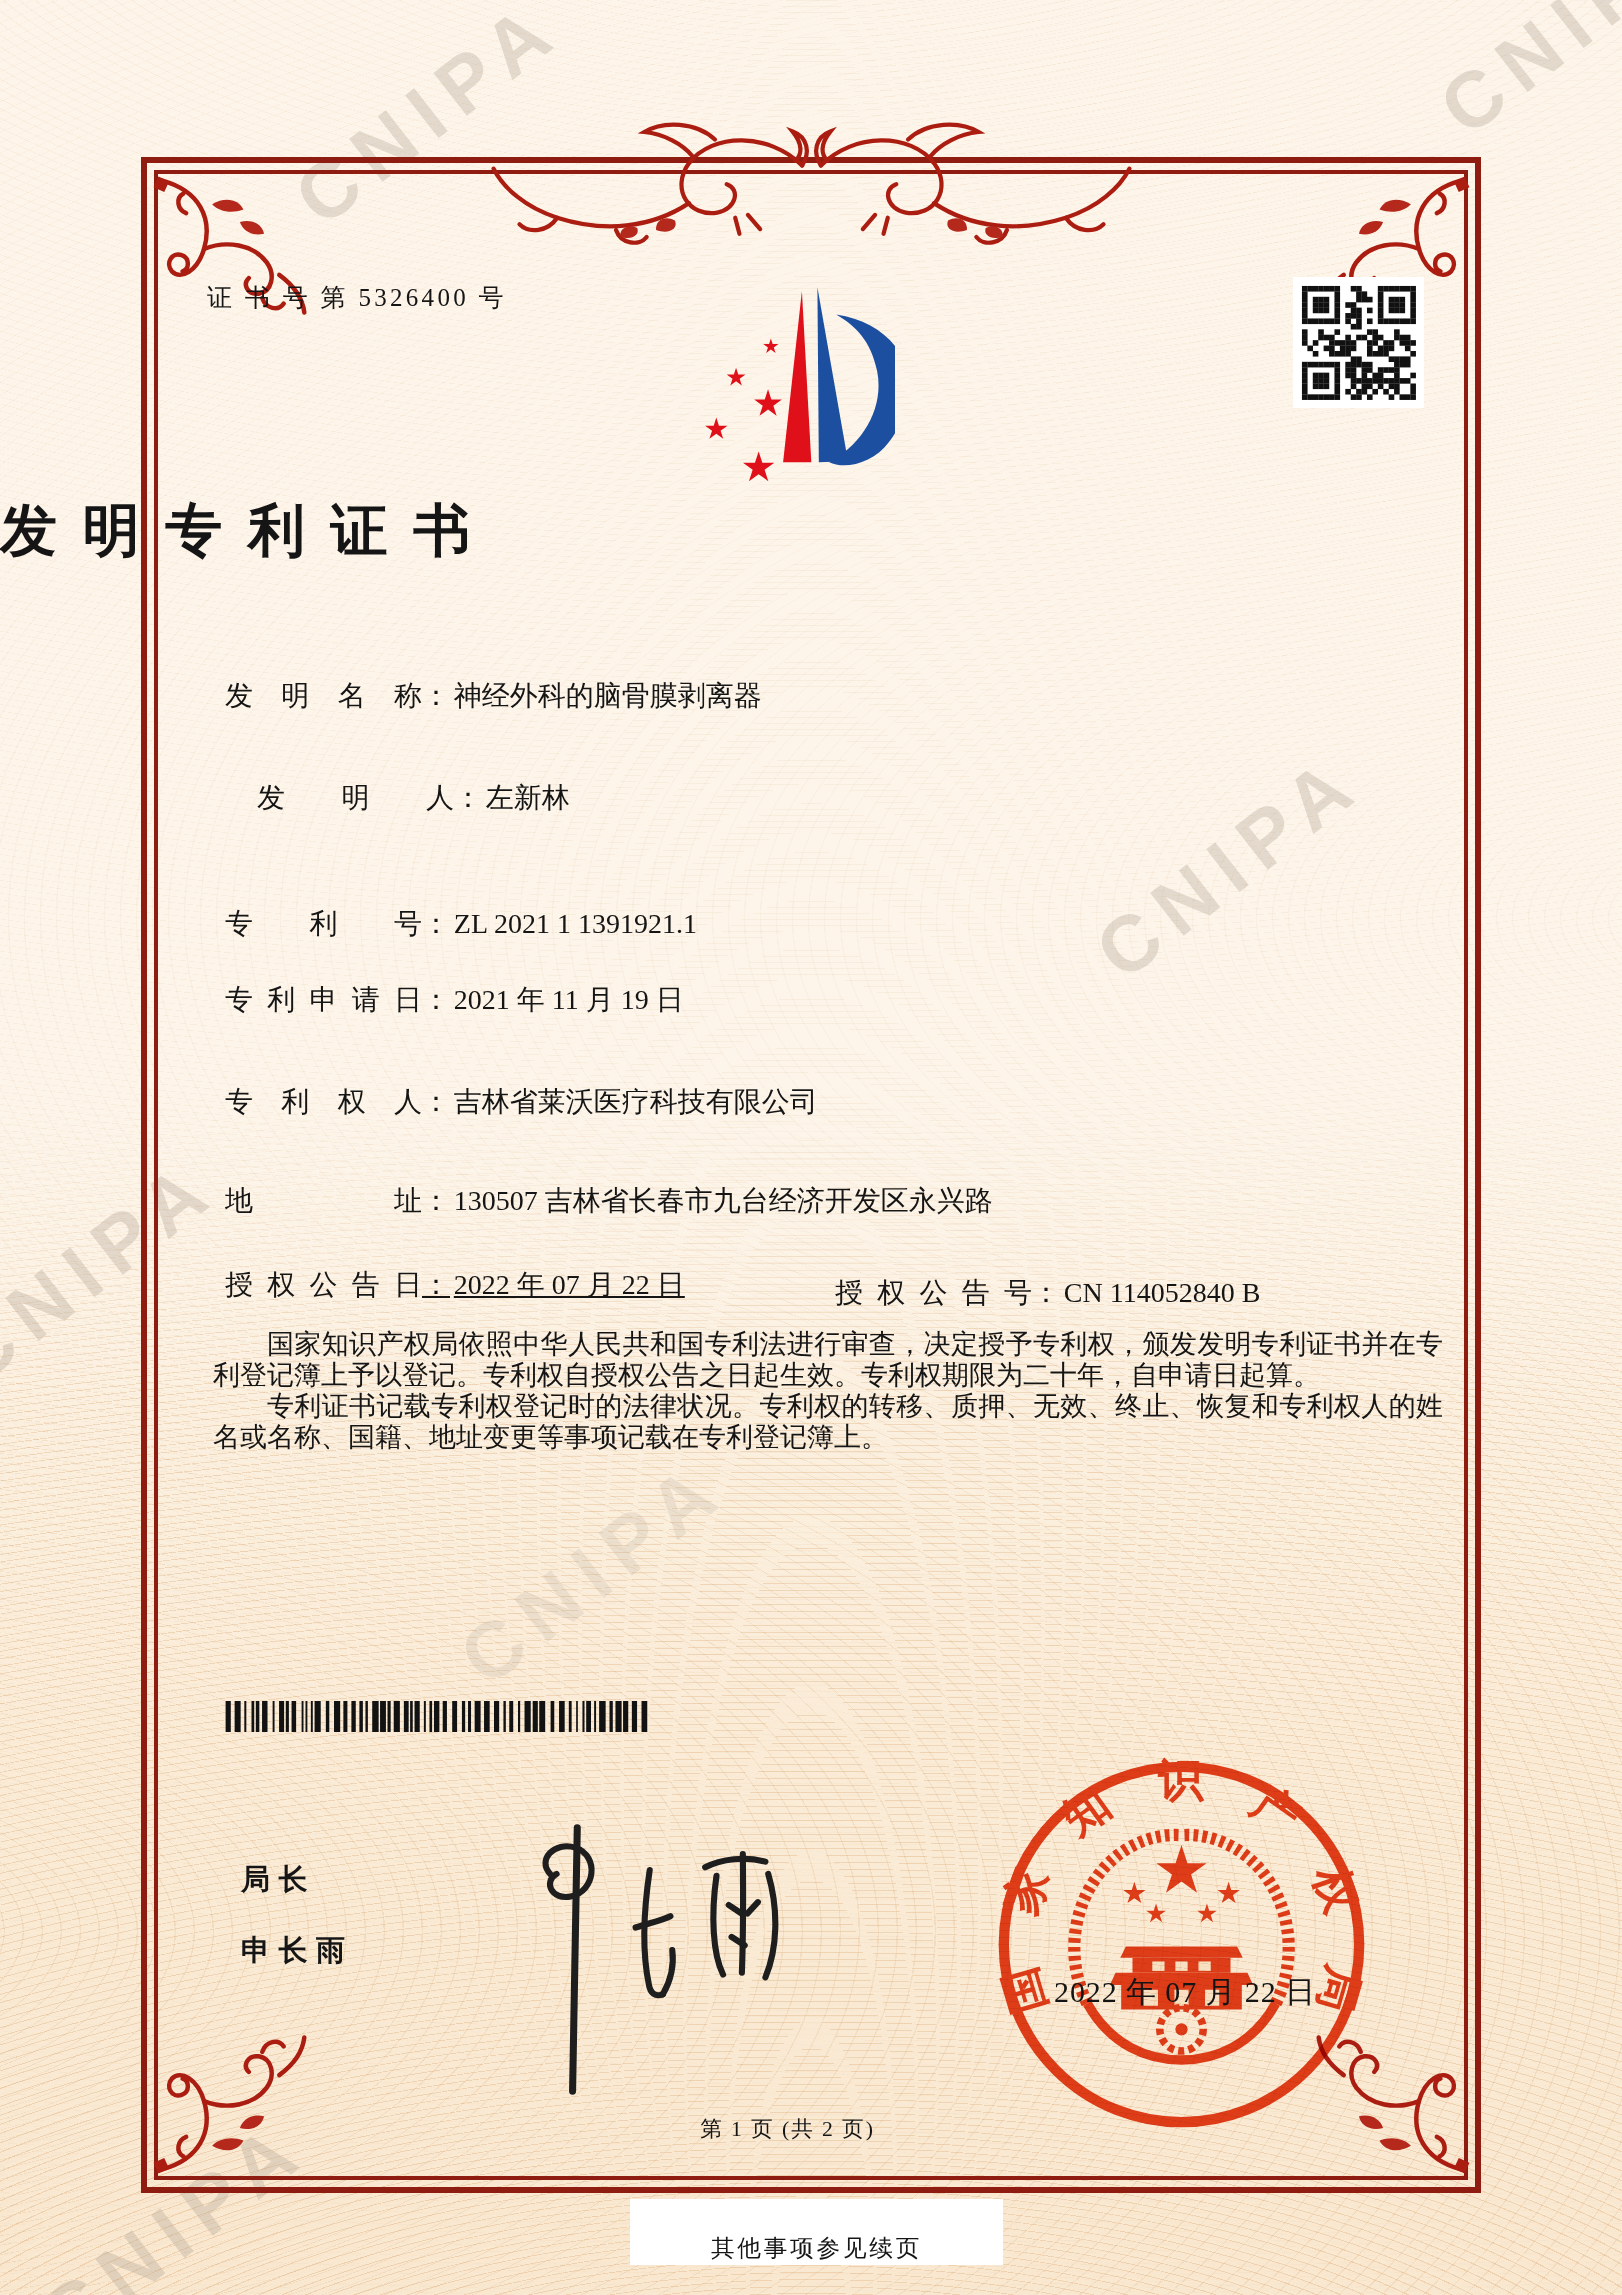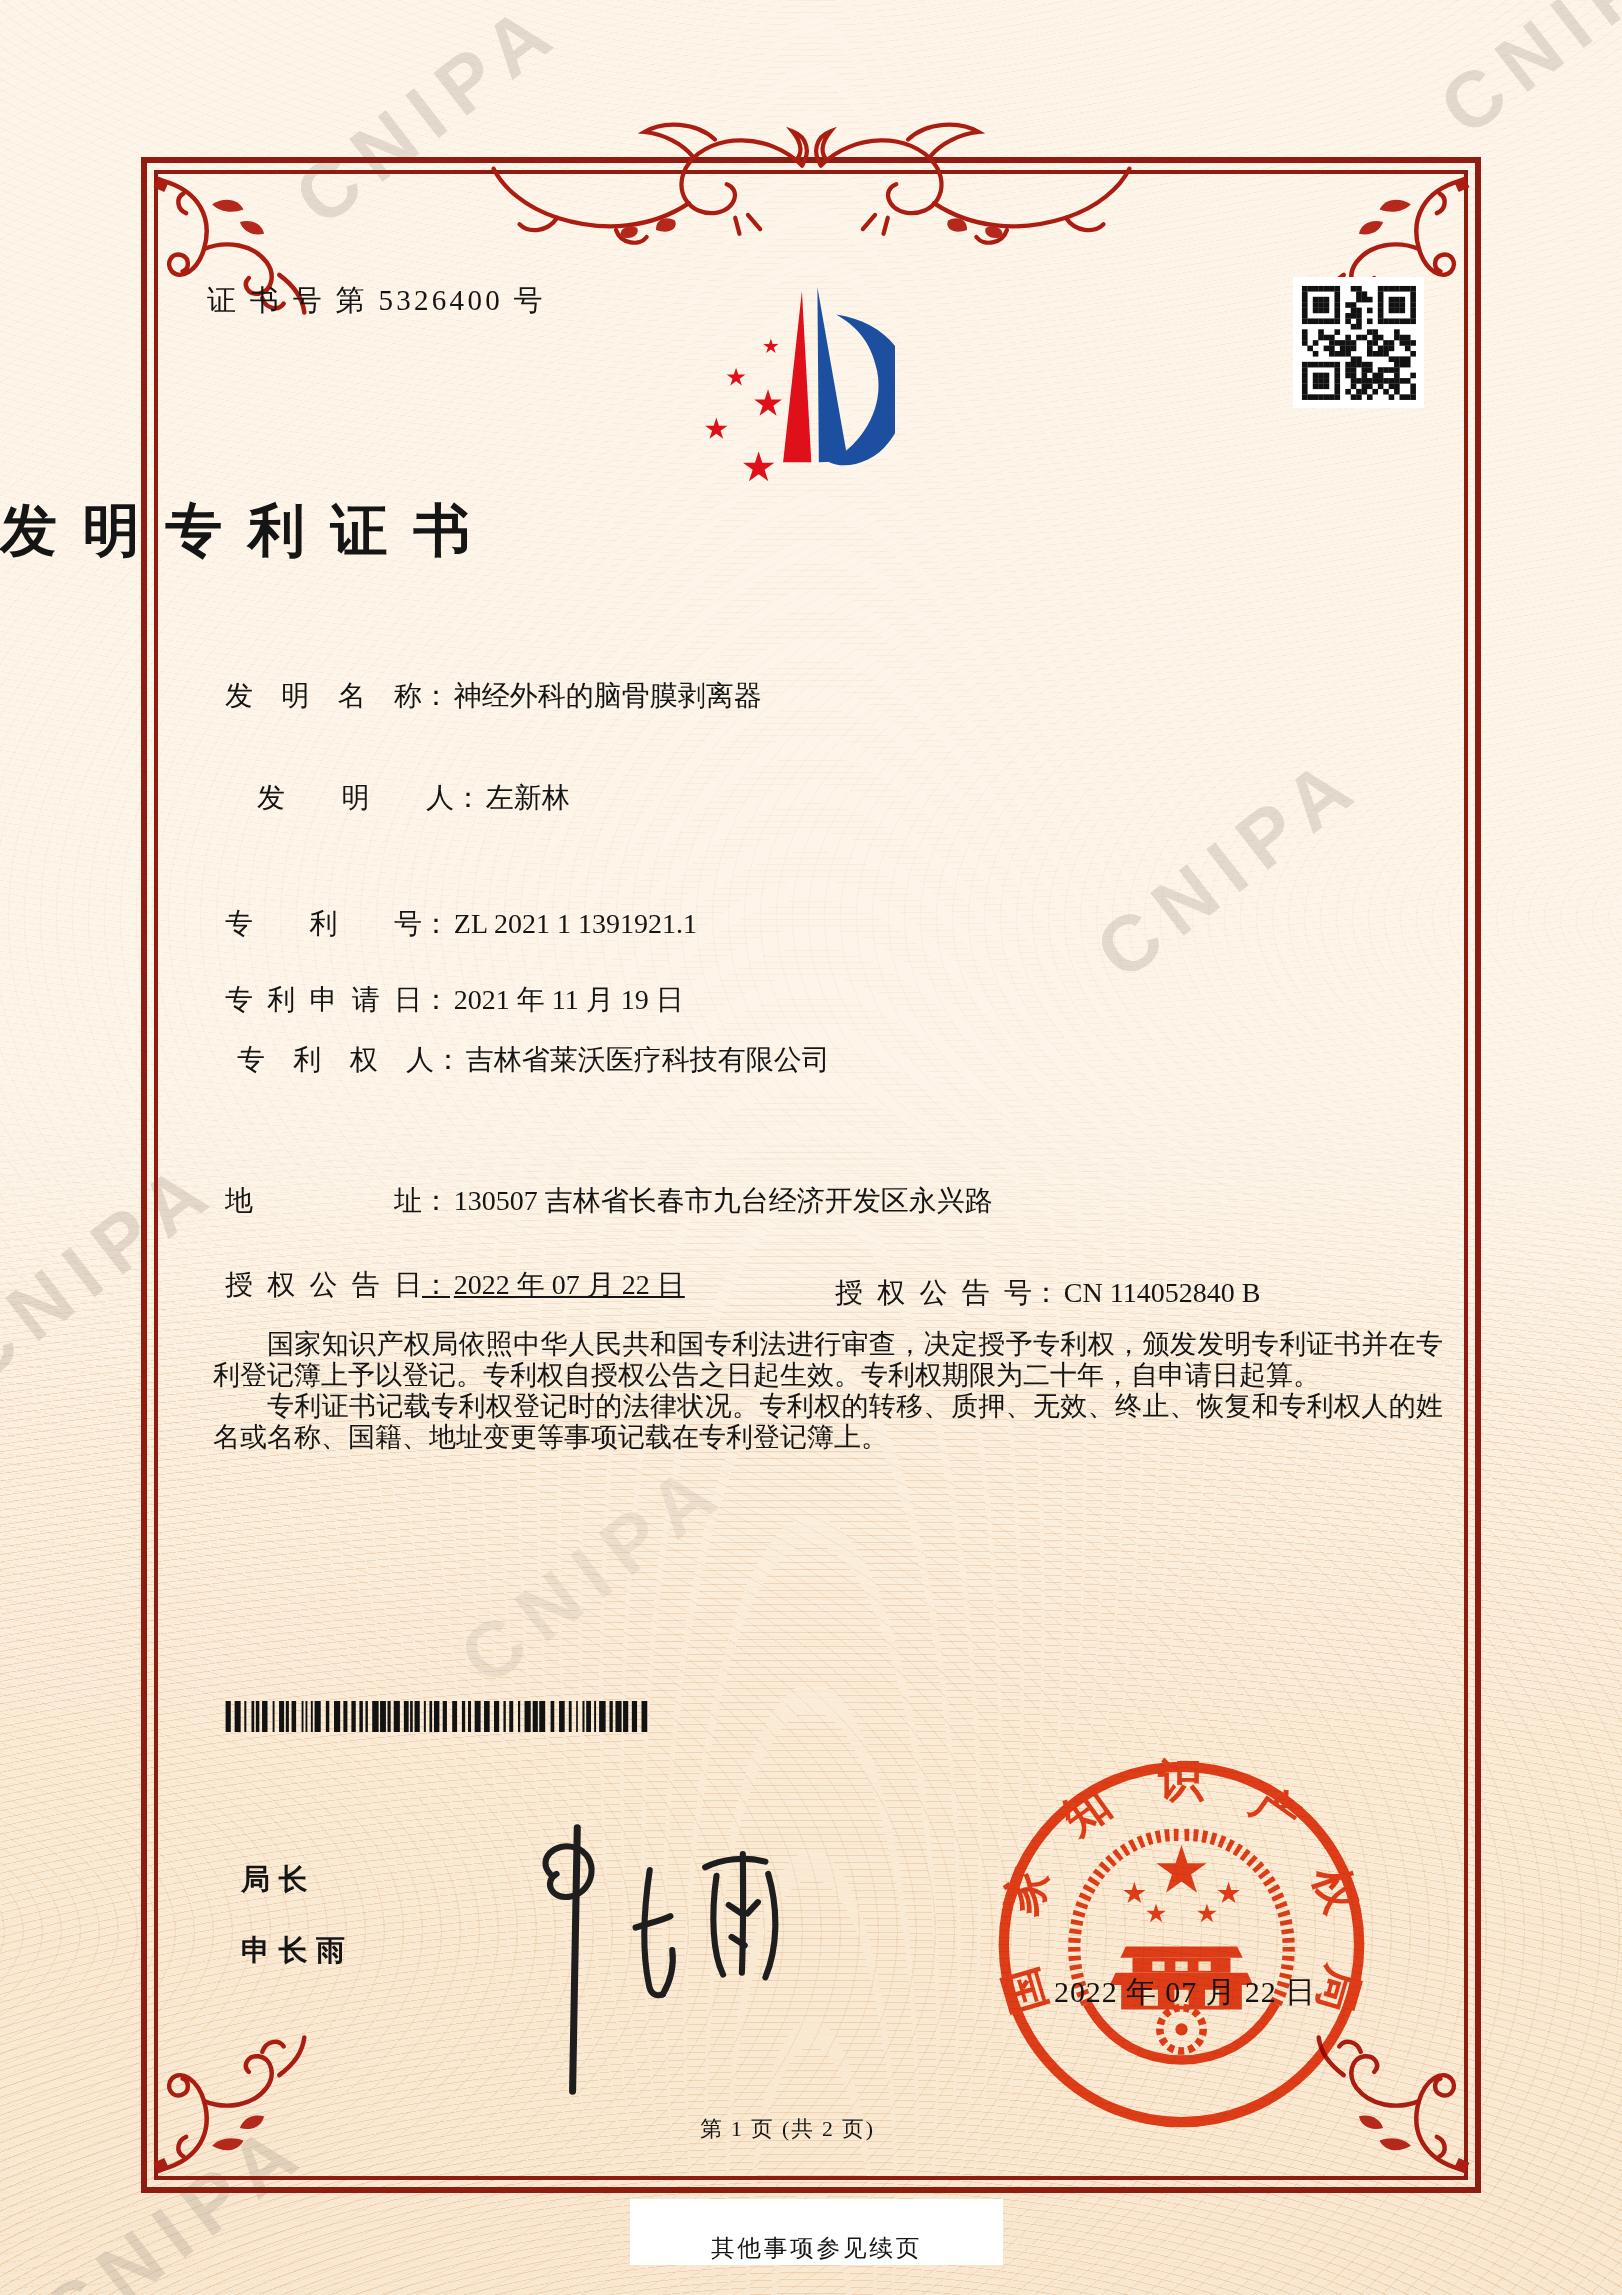--- a/index.html
+++ b/index.html
@@ -25,21 +25,21 @@
          border:6.1px solid #8e1c10;box-sizing:border-box;}
   .frame-inner{position:absolute;inset:6.6px;border:4.7px solid #8e1c10;}
   
   .corner{position:absolute;width:179px;height:179px;}
   .c-tl{left:145px;top:163px;}
   .c-tr{left:1299px;top:163px;transform:scaleX(-1);}
   .c-bl{left:145px;top:2008px;transform:scaleY(-1);}
   .c-br{left:1299px;top:2008px;transform:scale(-1,-1);}
   .dragons{position:absolute;left:458px;top:116px;width:707px;height:146px;}
   
-  .cert-no{position:absolute;left:207px;top:281px;font-size:29px;letter-spacing:3.3px;}
+  .cert-no{position:absolute;left:207px;top:281px;font-size:25px;letter-spacing:3.3px;}
   .logo{position:absolute;left:674px;top:254px;width:221px;height:250px;}
   .qr{position:absolute;left:1293px;top:277px;width:131px;height:131px;}
   .title{position:absolute;left:0;top:493px;width:1623px;text-align:left;
          font-size:57px;font-weight:700;letter-spacing:5.7px;}
   
   .frow{position:absolute;left:225px;font-size:28px;white-space:nowrap;}
   .lab{display:inline-block;width:197px;text-align:justify;text-align-last:justify;vertical-align:bottom;}
   .val{margin-left:3.8px;}
   .grant{position:absolute;left:610px;top:8px;}
   
@@ -367,21 +367,21 @@
   </div>
   <div class="frow" style="top:779px;margin-left:32px;">
     <span class="lab">发明人</span><span>：</span><span class="val">左新林</span>
   </div>
   <div class="frow" style="top:880px;margin-top:25px;">
     <span class="lab">专利号</span><span>：</span><span class="val">ZL 2021 1 1391921.1</span>
   </div>
   <div class="frow" style="top:981px;">
     <span class="lab">专利申请日</span><span>：</span><span class="val">2021 年 11 月 19 日</span>
   </div>
-  <div class="frow" style="top:1041px;margin-left:12px;">
+  <div class="frow" style="top:1083px;">
     <span class="lab">专利权人</span><span>：</span><span class="val">吉林省莱沃医疗科技有限公司</span>
   </div>
   <div class="frow" style="top:1182px;">
     <span class="lab">地址</span><span>：</span><span class="val">130507 吉林省长春市九台经济开发区永兴路</span>
   </div>
   <div class="frow" style="top:1266px;width:1234px;text-decoration:underline;">
     <span class="lab">授权公告日</span><span>：</span><span class="val">2022 年 07 月 22 日</span>
     <span class="grant">
       <span class="lab">授权公告号</span><span>：</span><span class="val">CN 114052840 B</span>
     </span>

